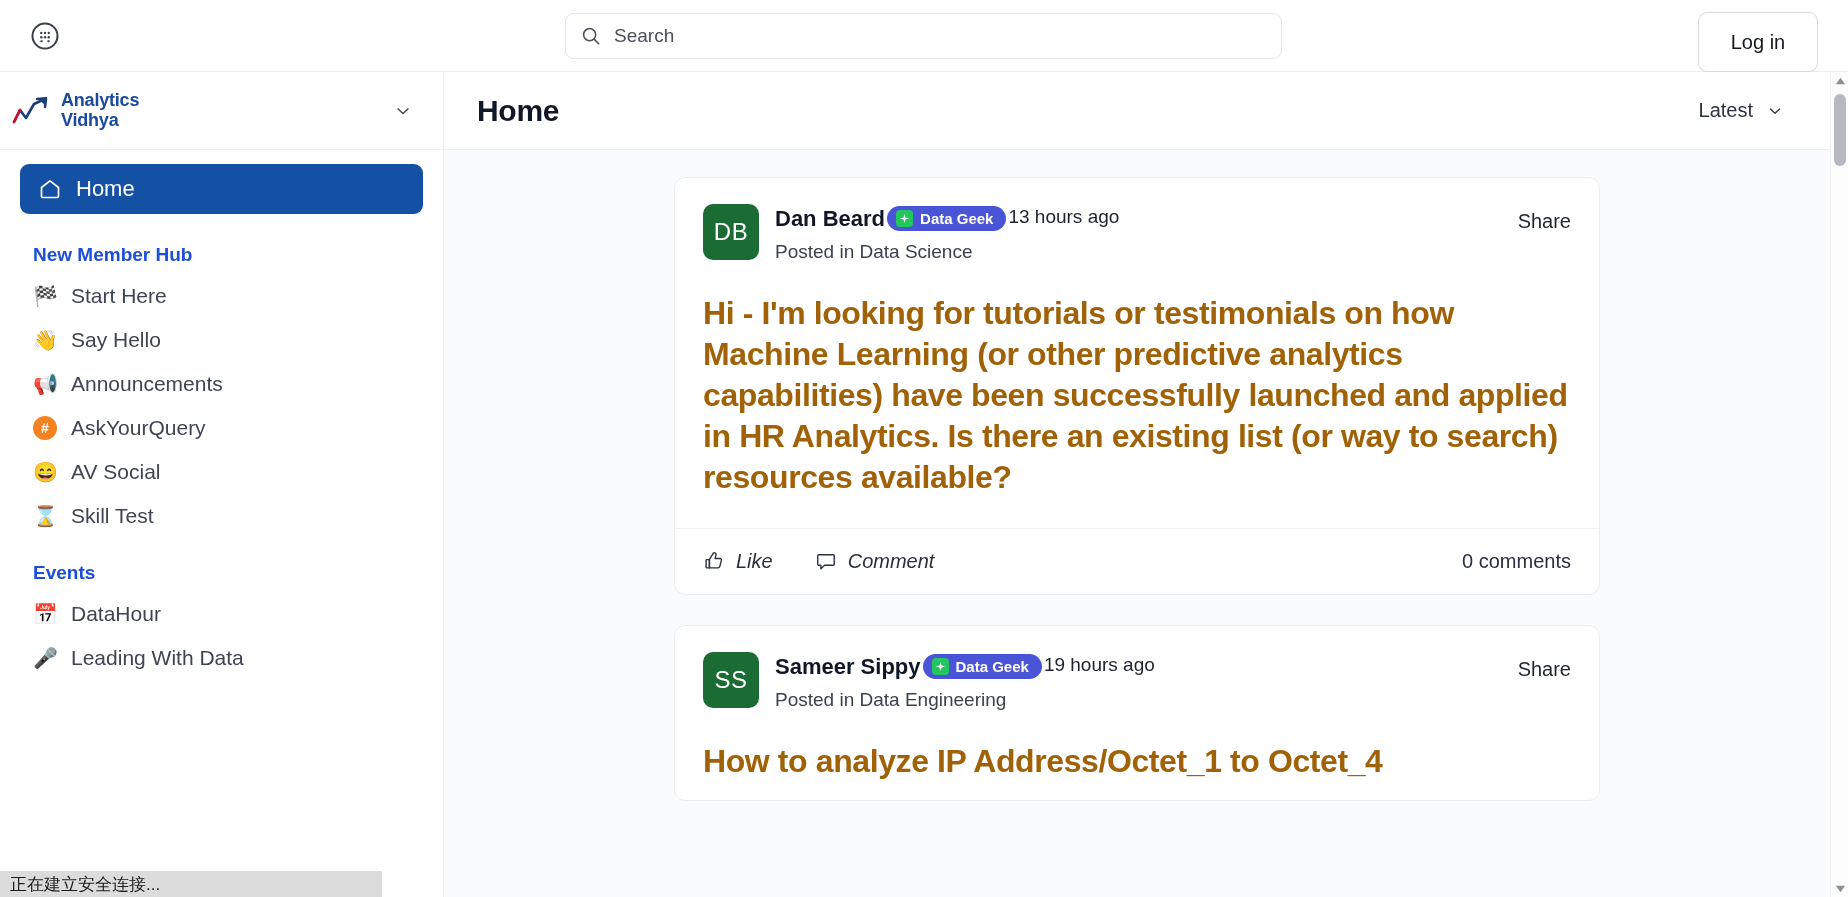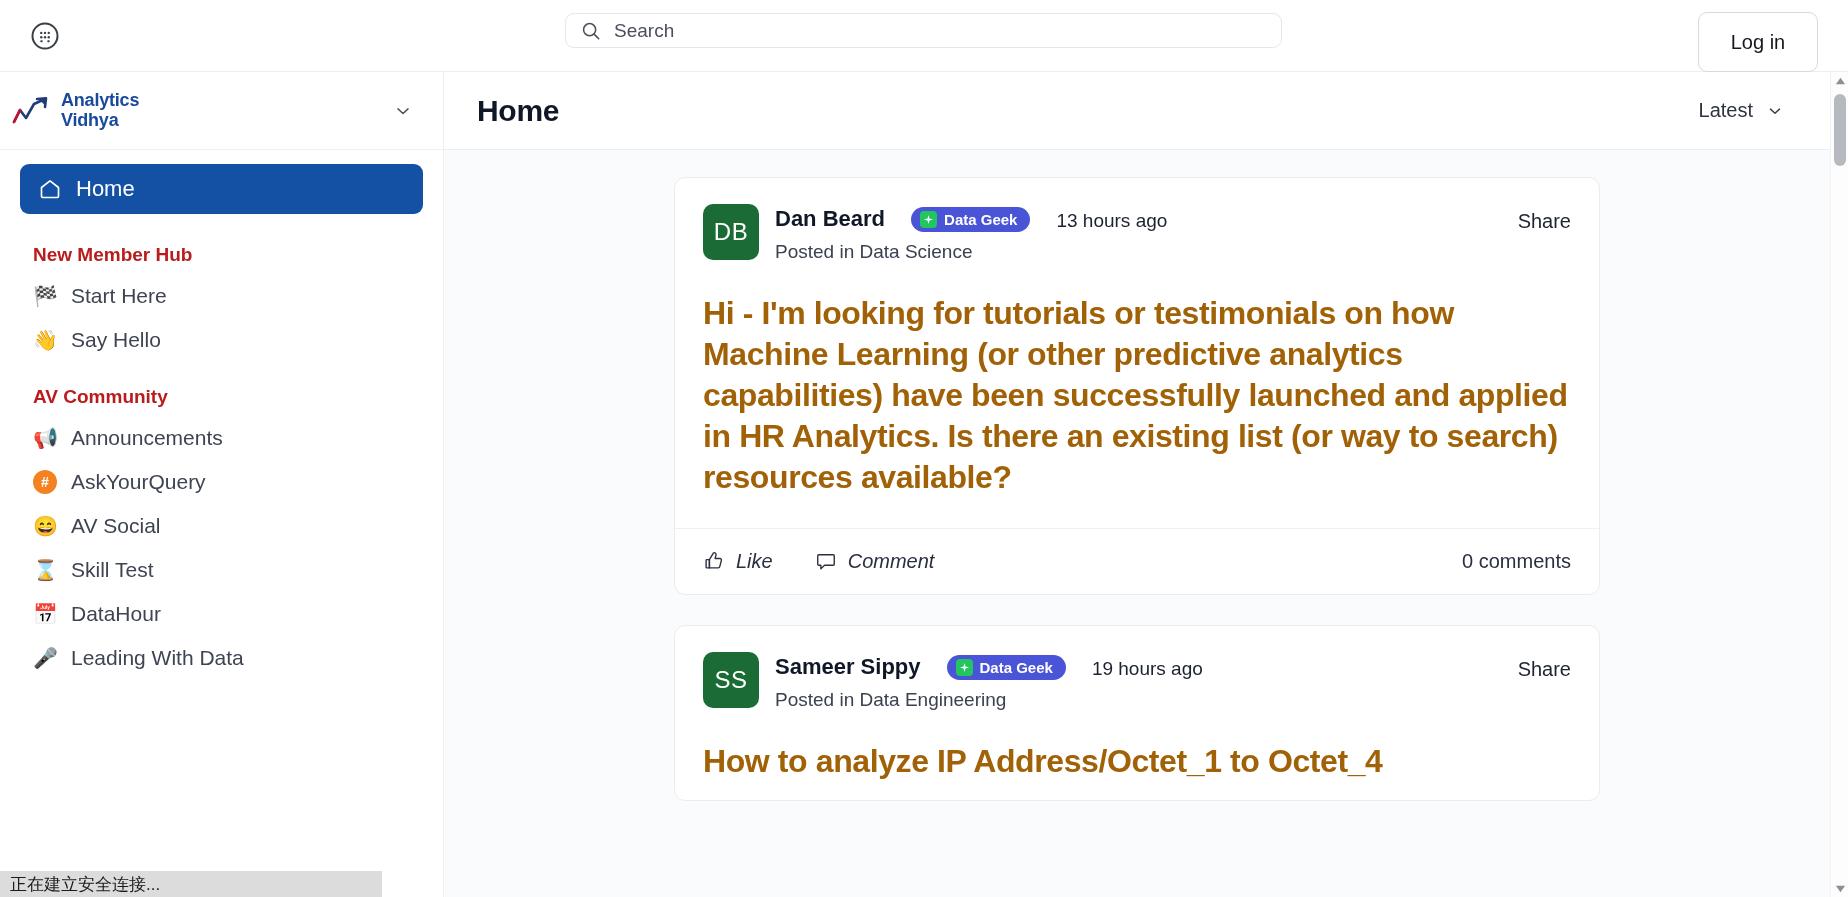--- a/index.html
+++ b/index.html
@@ -32,21 +32,21 @@
     display: flex; align-items: center; justify-content: center;
     cursor: pointer;
   }
   .apps-btn svg { display: block; }
 
   .search-wrap {
     position: absolute;
     left: 565px;
     top: 13px;
     width: 717px;
-    height: 35px;
+    height: 46px;
     border: 1px solid #e4e6ea;
     border-radius: 9px;
     background: #fff;
     display: flex;
     align-items: center;
     padding: 0 14px;
   }
   .search-wrap .s-icon { flex: 0 0 auto; margin-right: 12px; display:flex; }
   .search-input {
     border: none;
@@ -123,21 +123,21 @@
     color: #fff;
     font-size: 22px;
     cursor: pointer;
     margin-bottom: 6px;
   }
   .nav-item-active .lbl { font-size: 22px; color: #ffffff; }
 
   .nav-group-title {
     font-size: 19px;
     font-weight: bold;
-    color: #b91c1c;
+    color: #1d4ed8;
     padding: 24px 13px 8px 13px;
   }
   .nav-item {
     display: flex;
     align-items: center;
     gap: 14px;
     height: 44px;
     padding: 0 13px;
     border-radius: 8px;
     cursor: pointer;
@@ -225,22 +225,22 @@
     color: #ffffff;
     font-size: 24px;
     display: flex; align-items: center; justify-content: center;
     flex: 0 0 auto;
     margin-right: 16px;
     letter-spacing: 0.5px;
   }
   .head-text { padding-top: 2px; }
   .name-row {
     display: flex;
-    align-items: flex-end;
-    gap: 26px;
+    align-items: flex-start;
+    gap: 2px;
   }
   .author-name {
     font-size: 22px;
     font-weight: bold;
     color: #101726;
   }
   .geek-badge {
     display: inline-flex;
     align-items: center;
     gap: 7px;
@@ -421,38 +421,38 @@
     <div class="nav-group-title">New Member Hub</div>
     <div class="nav-item">
       <span class="emoji">🏁</span>
       <span class="lbl">Start Here</span>
     </div>
     <div class="nav-item">
       <span class="emoji">👋</span>
       <span class="lbl">Say Hello</span>
     </div>
 
-    <div class="nav-group-title">AV Community</div>
     <div class="nav-item">
       <span class="emoji">📢</span>
       <span class="lbl">Announcements</span>
     </div>
     <div class="nav-item">
       <span class="ayq-badge">#</span>
       <span class="lbl">AskYourQuery</span>
     </div>
     <div class="nav-item">
       <span class="emoji">😄</span>
       <span class="lbl">AV Social</span>
     </div>
     <div class="nav-item">
       <span class="emoji">⌛</span>
       <span class="lbl">Skill Test</span>
     </div>
 
+    <div class="nav-group-title">Events</div>
     <div class="nav-item">
       <span class="emoji">📅</span>
       <span class="lbl">DataHour</span>
     </div>
     <div class="nav-item">
       <span class="emoji">🎤</span>
       <span class="lbl">Leading With Data</span>
     </div>
 
   </div>

